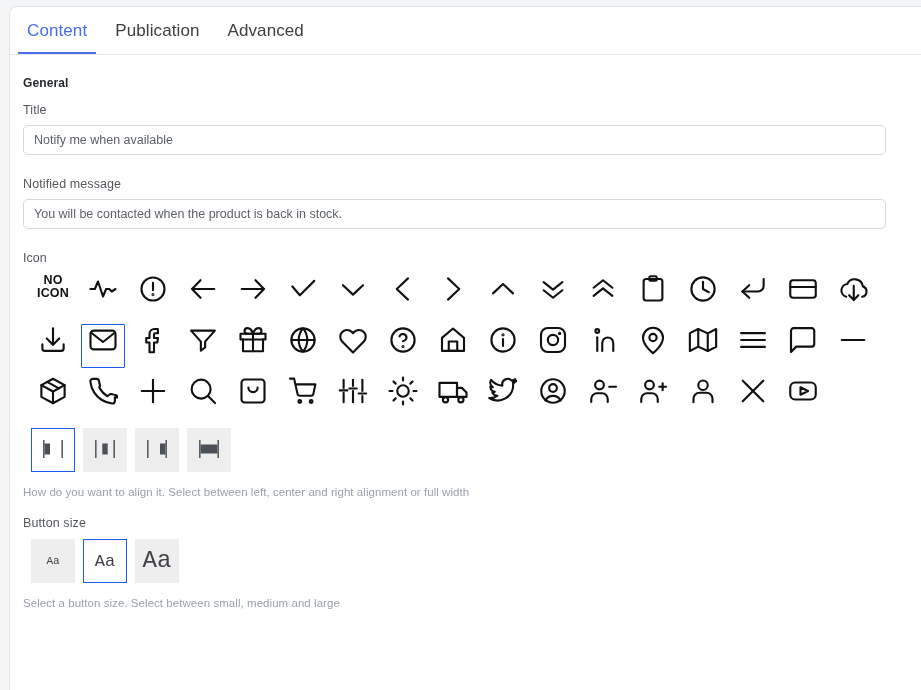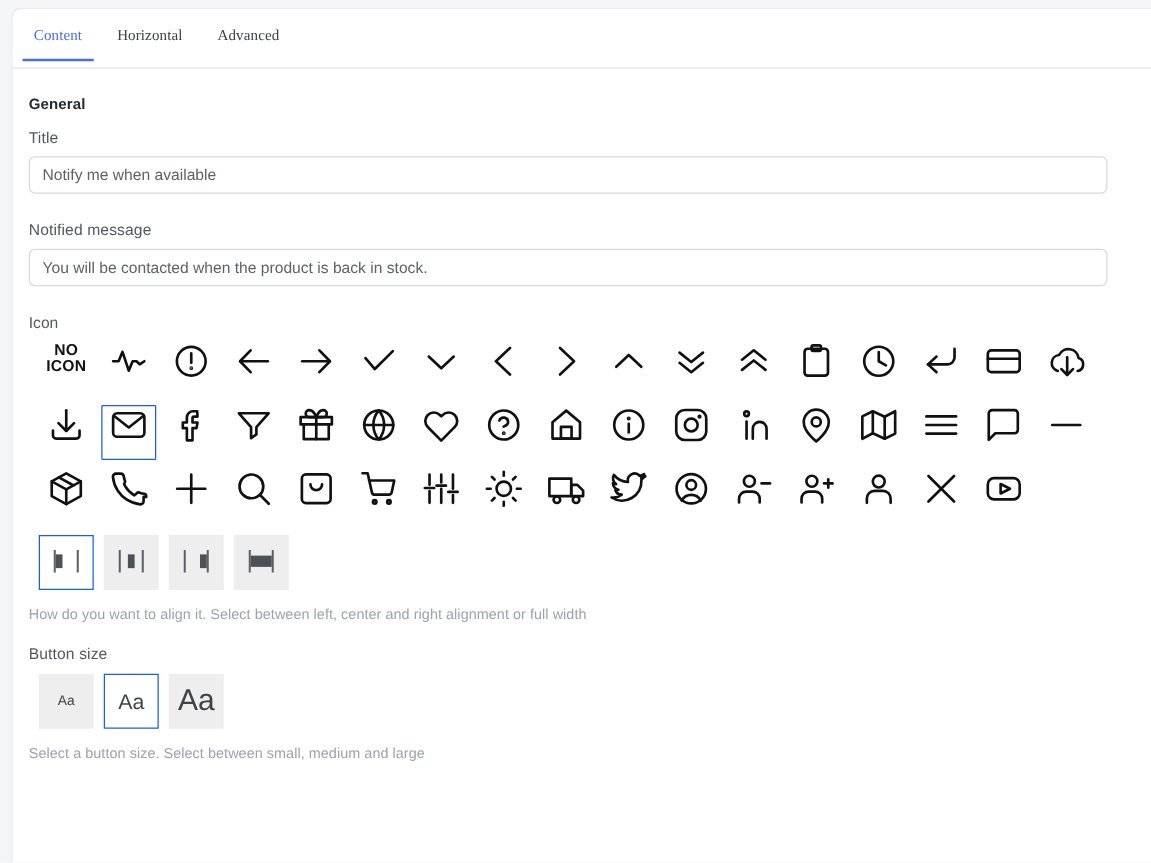--- a/index.html
+++ b/index.html
@@ -29,27 +29,27 @@
   .tabs {
     position: relative;
     height: 48px;
     padding-left: 3px;
     display: flex;
     align-items: flex-start;
   }
   .tab {
     position: relative;
     padding: 14px 14px 13px 14px;
-    font-size: 12px;
+    font-size: 17px;
     color: #3c4043;
     cursor: pointer;
     letter-spacing: .1px;
     background: transparent;
     border: none;
-    font-family: Liberation Serif, serif;
+    font-family: Liberation Sans, sans-serif;
     white-space: nowrap;
   }
   .tab.active { color: #4a6cf0; }
   .tab.active::after {
     content: "";
     position: absolute;
     left: 5px; right: 5px; bottom: 0;
     height: 2px;
     background: #4a6cf0;
   }
@@ -138,36 +138,36 @@
     margin-top: 14px;
     letter-spacing: .05px;
   }
   .subhead {
     font-size: 12.5px;
     color: #53585e;
     margin-top: 0;
   }
   .size-aa {
     color: #3f4347;
-    font-family: Liberation Sans, sans-serif;
+    font-family: Liberation Mono, monospace;
     line-height: 1;
   }
   .size-s { font-size: 11px; }
   .size-m { font-size: 17px; }
   .size-l { font-size: 24px; }
 </style>
 </head>
 <body>
 
 <div id="app">
   <div class="panel">
 
     <div class="tabs">
       <button class="tab active">Content</button>
-      <button class="tab">Horizontal</button>
+      <button class="tab">Publication</button>
       <button class="tab">Advanced</button>
       <div class="tabs-divider"></div>
     </div>
 
     <div class="body">
 
       <div class="section-title">General</div>
 
       <div class="field-label">Title</div>
       <input class="text-input" type="text" placeholder="Notify me when available" value="Notify me when available" style="">

